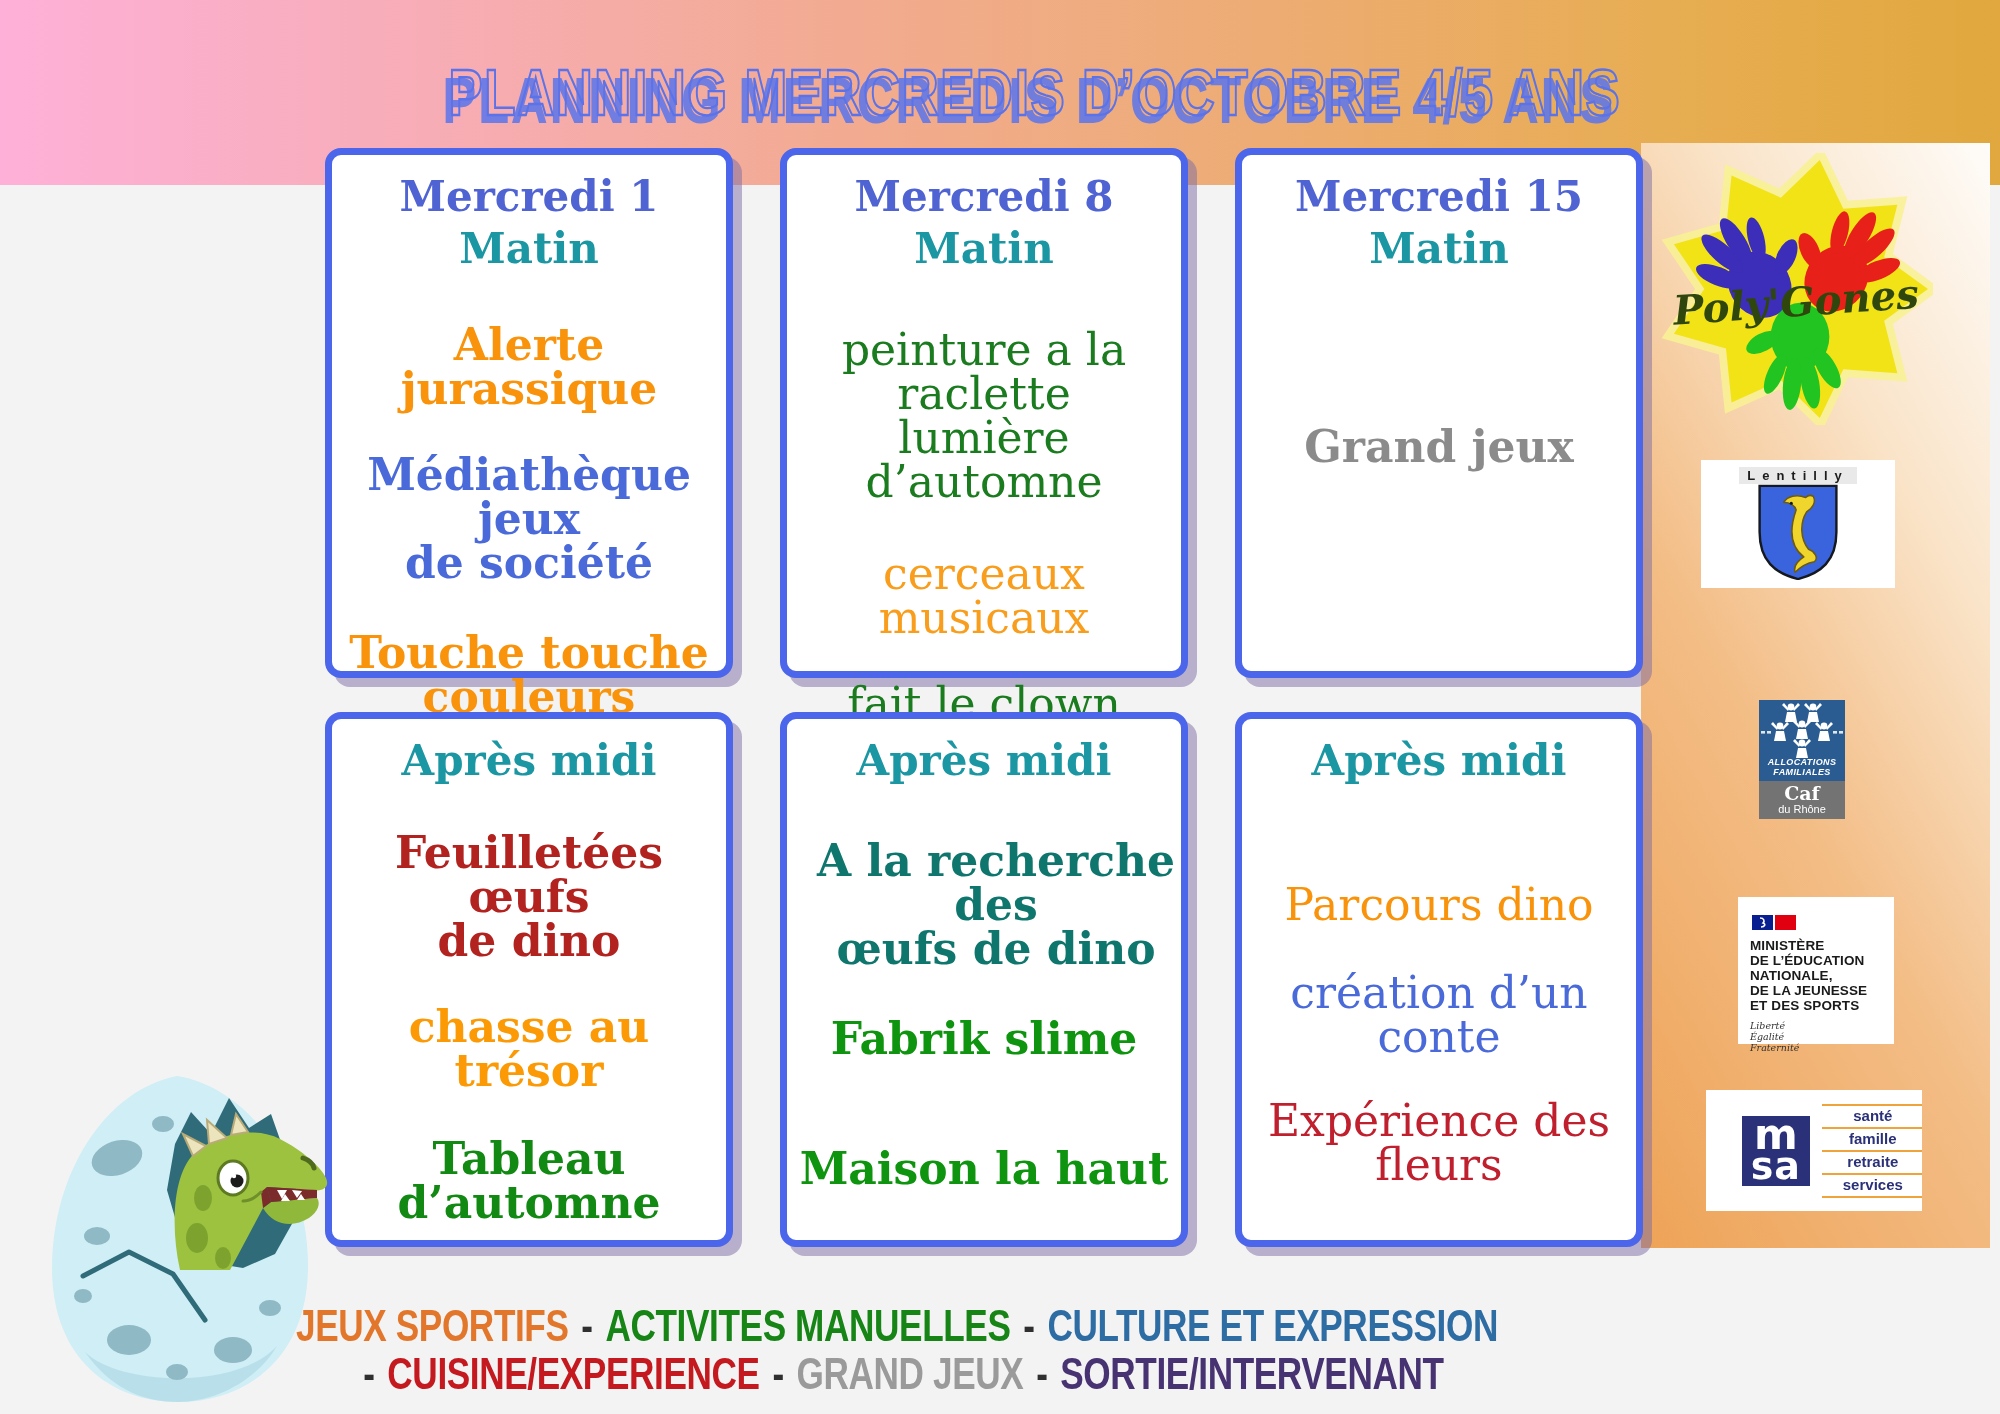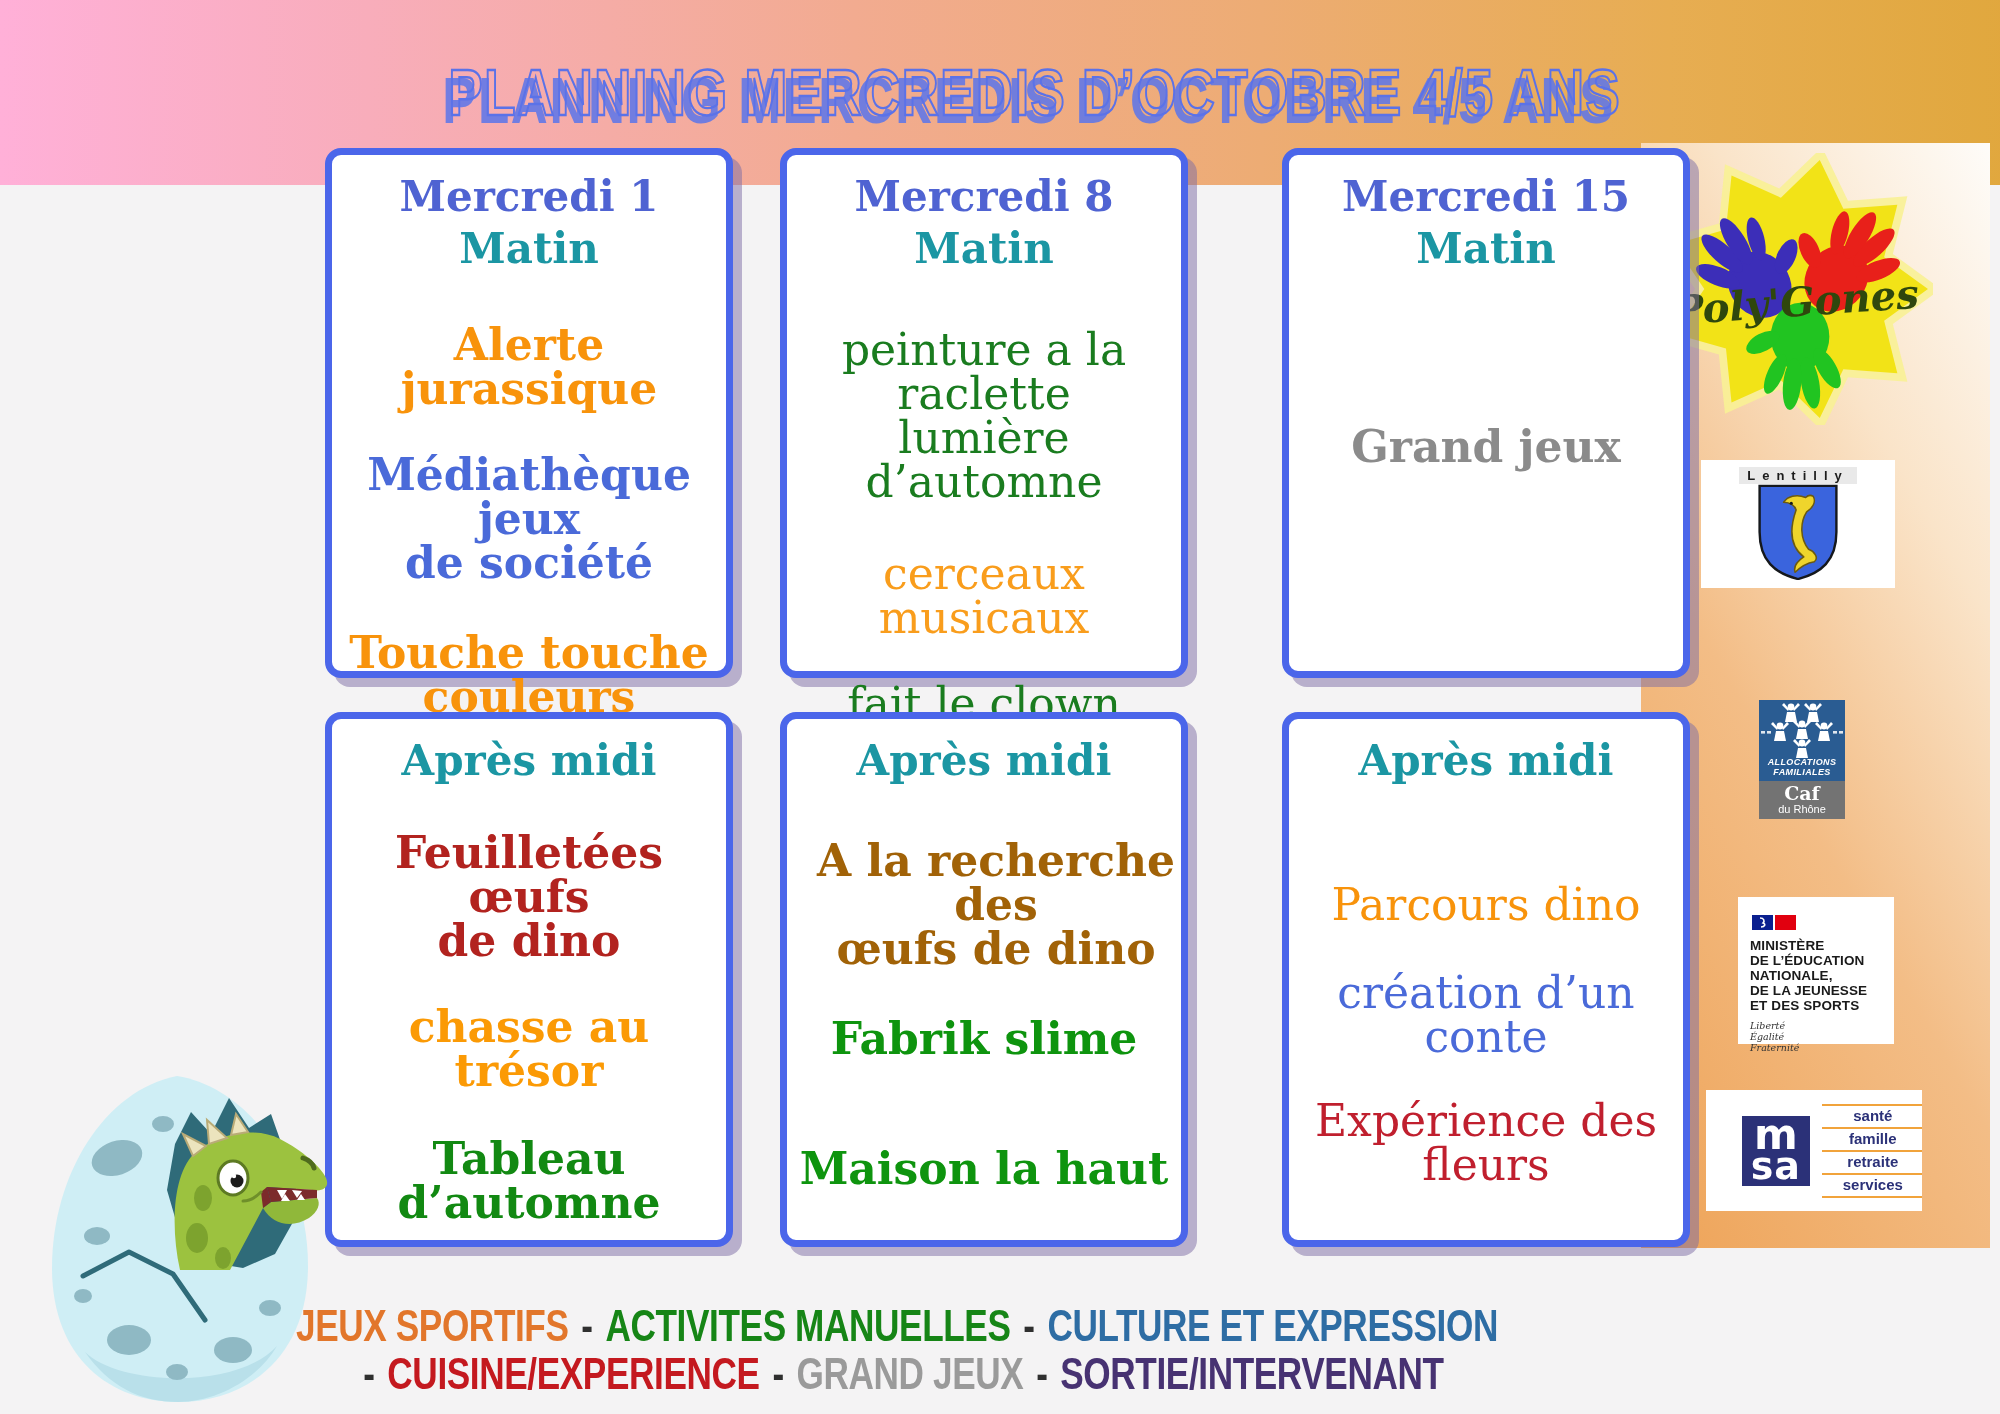--- a/index.html
+++ b/index.html
@@ -72,21 +72,21 @@
   .msa-services .svc:last-child { border-bottom:2px solid #f1a33b; }
 
   
   .card {
     position:absolute; width:408px; box-sizing:border-box; background:#fff;
     border:7px solid #4b66ea; border-radius:16px; text-align:center;
     box-shadow:9px 9px 0 rgba(124,108,164,0.5); padding-top:16px; z-index:2;
   }
   .row1 { top:148px; height:530px; }
   .row2 { top:712px; height:535px; }
-  .col1 { left:325px; } .col2 { left:780px; } .col3 { left:1282px; }
+  .col1 { left:325px; } .col2 { left:780px; } .col3 { left:1235px; }
   .day     { font-size:42px; line-height:52px; font-weight:700; color:#4f63d2; }
   .session { font-size:42px; line-height:52px; font-weight:700; color:#1b96a3; }
   .item    { font-size:44px; line-height:44px; white-space:pre-line; }
   .bold    { font-weight:700; }
 
   
   .legend {
     position:absolute; left:0; top:1302px; width:1794px; text-align:center;
     font-family:"Liberation Sans",sans-serif; font-weight:700; font-size:44px;
     line-height:48px; letter-spacing:-0.5px;
@@ -240,21 +240,21 @@
     <h3 class="session">Après midi</h3>
     <p class="item bold" style="margin-top: 44px; color: rgb(178, 35, 31);">Feuilletées œufs
 de dino</p>
     <p class="item bold" style="margin-top: 42px; color: rgb(251, 154, 5);">chasse au trésor</p>
     <p class="item bold" style="margin-top: 44px; color: rgb(18, 137, 18);">Tableau
 d’automne</p>
   </section>
 
   <section class="card row2 col2">
     <h3 class="session">Après midi</h3>
-    <p class="item bold" style="margin-top: 52px; color: #a16207; padding-left: 24px;">A la recherche des
+    <p class="item bold" style="margin-top: 52px; color: #0f766e; padding-left: 24px;">A la recherche des
 œufs de dino</p>
     <p class="item bold" style="margin-top: 46px; color: rgb(14, 148, 14);">Fabrik slime</p>
     <p class="item bold" style="margin-top: 86px; color: rgb(14, 148, 14);">Maison la haut</p>
   </section>
 
   <section class="card row2 col3">
     <h3 class="session">Après midi</h3>
     <p class="item" style="margin-top: 96px; color: rgb(248, 147, 11);">Parcours dino</p>
     <p class="item" style="margin-top: 44px; color: rgb(74, 106, 217);">création d’un
 conte</p>

